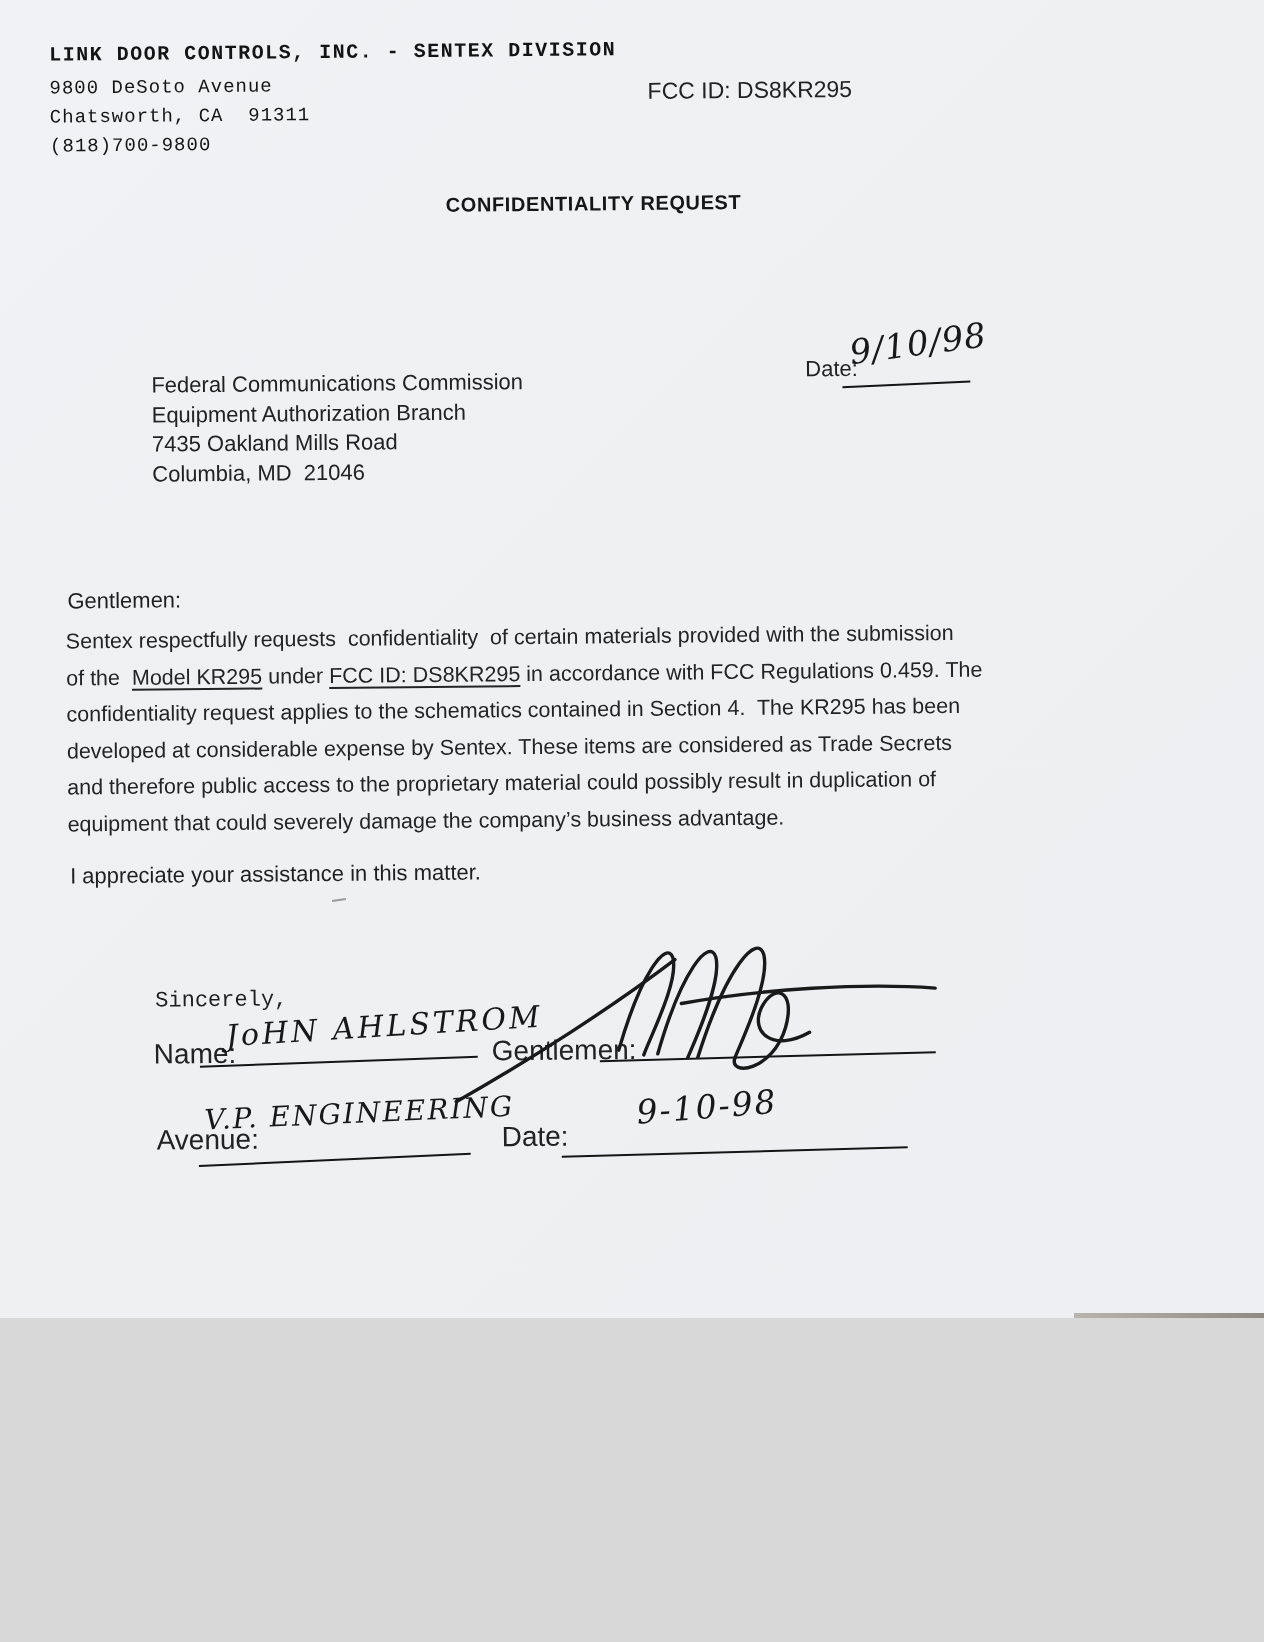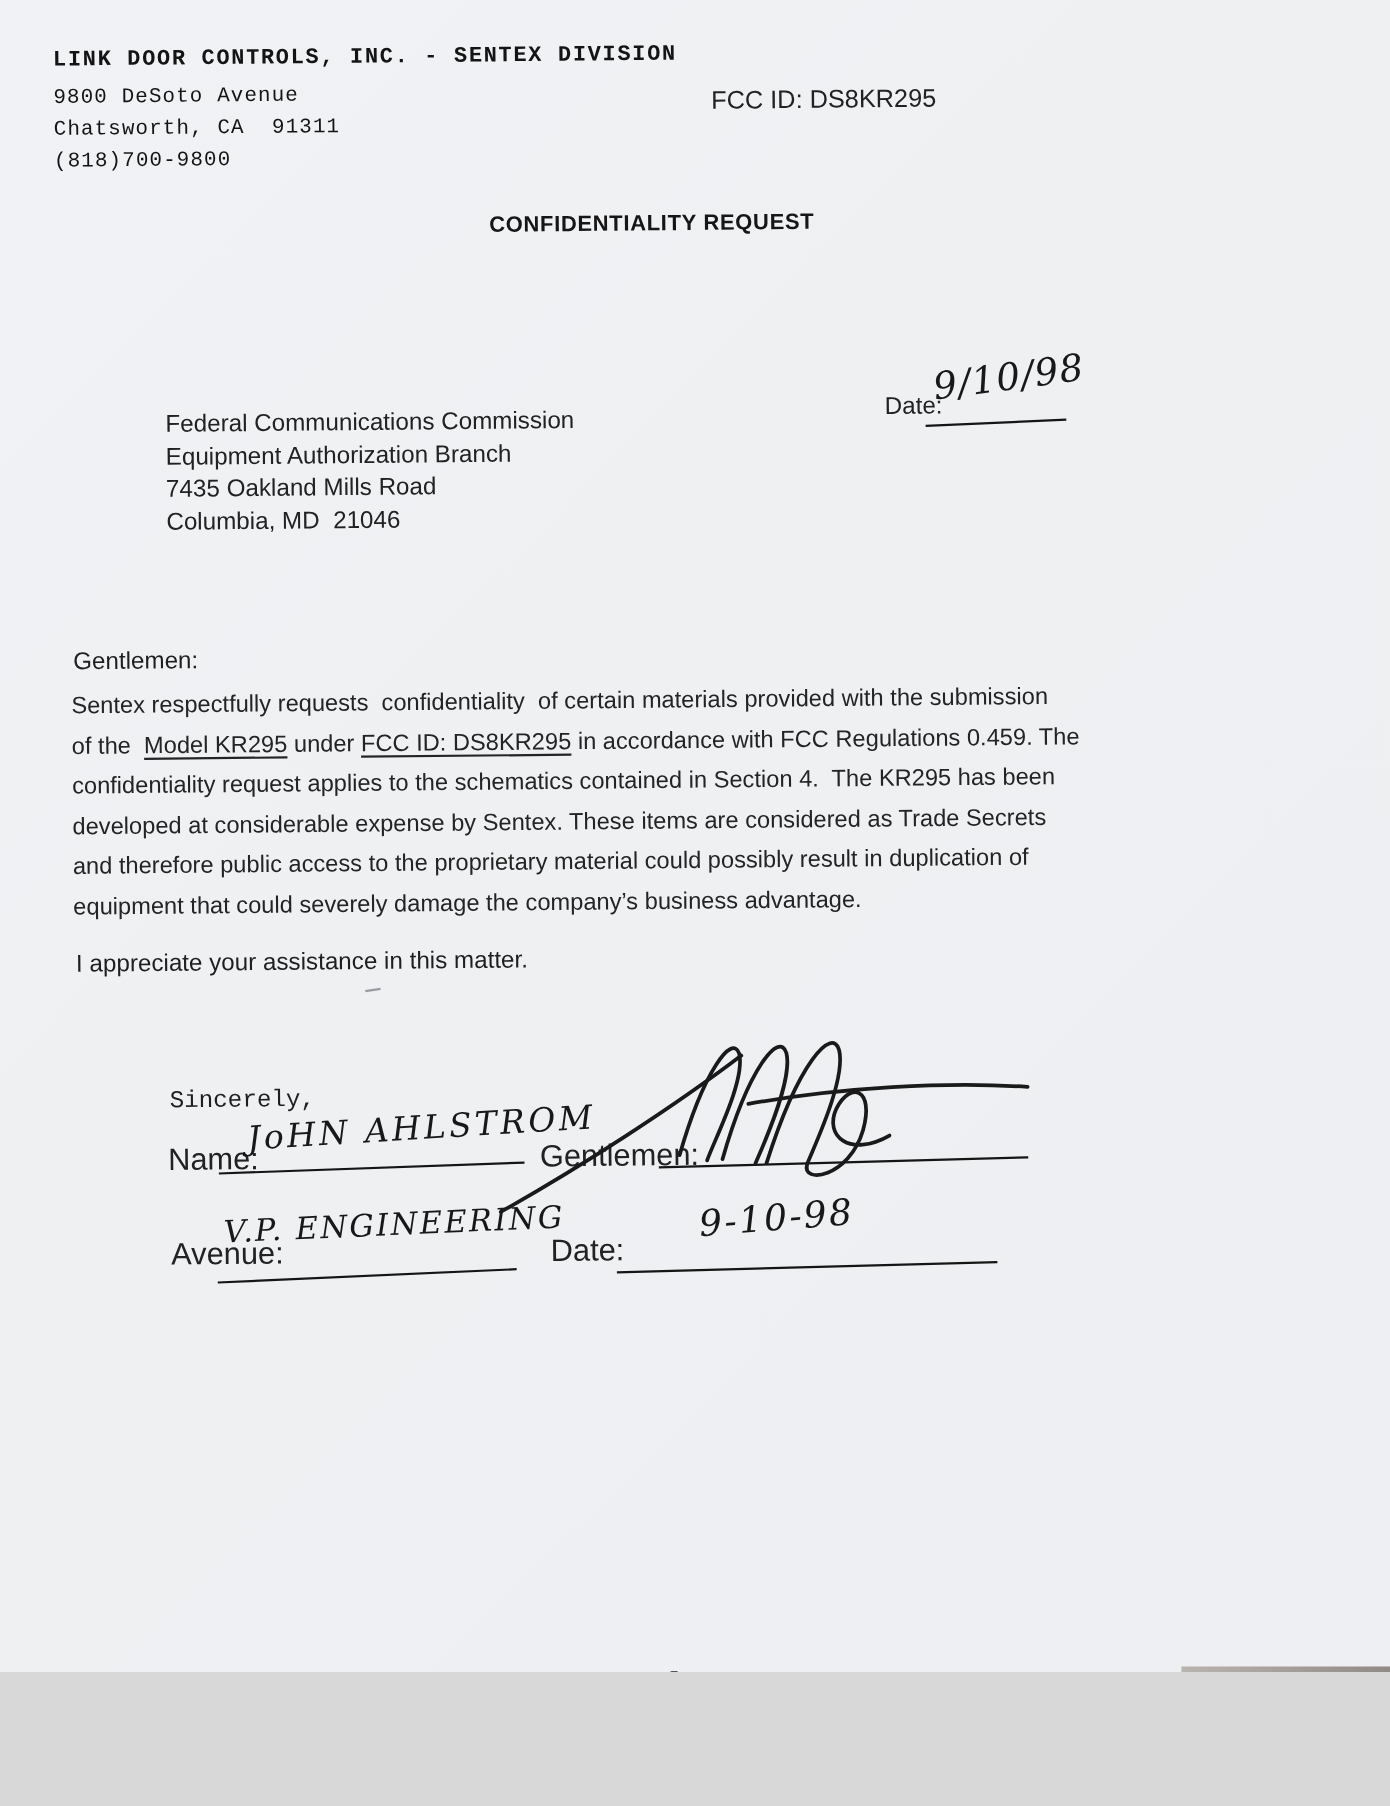--- a/index.html
+++ b/index.html
@@ -1,18 +1,18 @@
 <!DOCTYPE html>
 <html><head>
 <meta charset="utf-8">
 <style>
   html,body{margin:0;padding:0;background:#d8d8d8;}
   .page{
     position:relative;
-    width:1264px;height:1520px;
+    width:1264px;height:1318px;
     margin:0 auto;
     background:linear-gradient(135deg,#f1f2f5 0%,#eef0f2 45%,#edeff2 100%);
     overflow:hidden;
     color:#1f1f1f;
     font-family:"Liberation Sans",sans-serif;
   }
   .rot{position:absolute;inset:0;transform:rotate(-0.55deg);transform-origin:50% 50%;}
   .pre{white-space:pre-wrap;}
 
   

